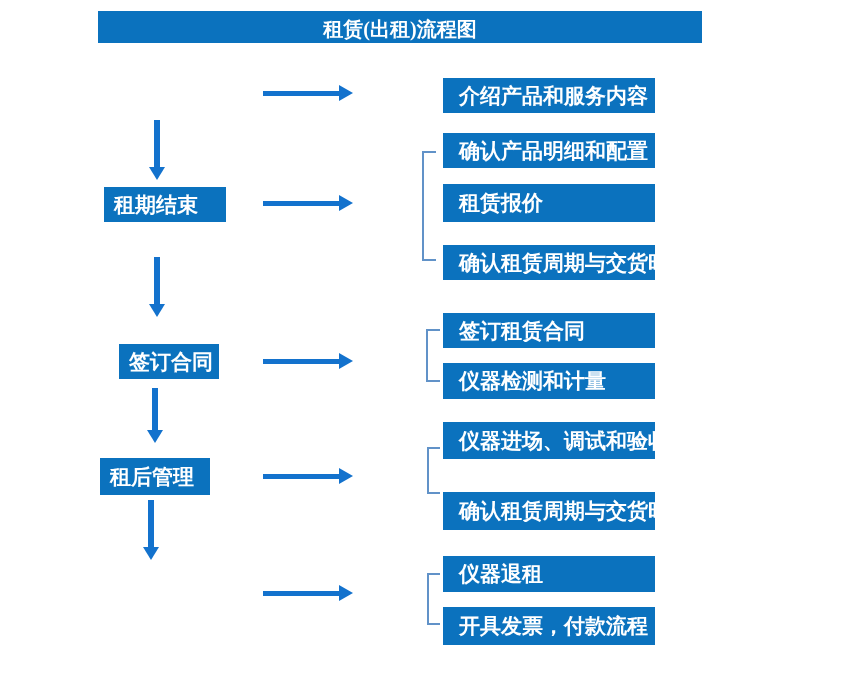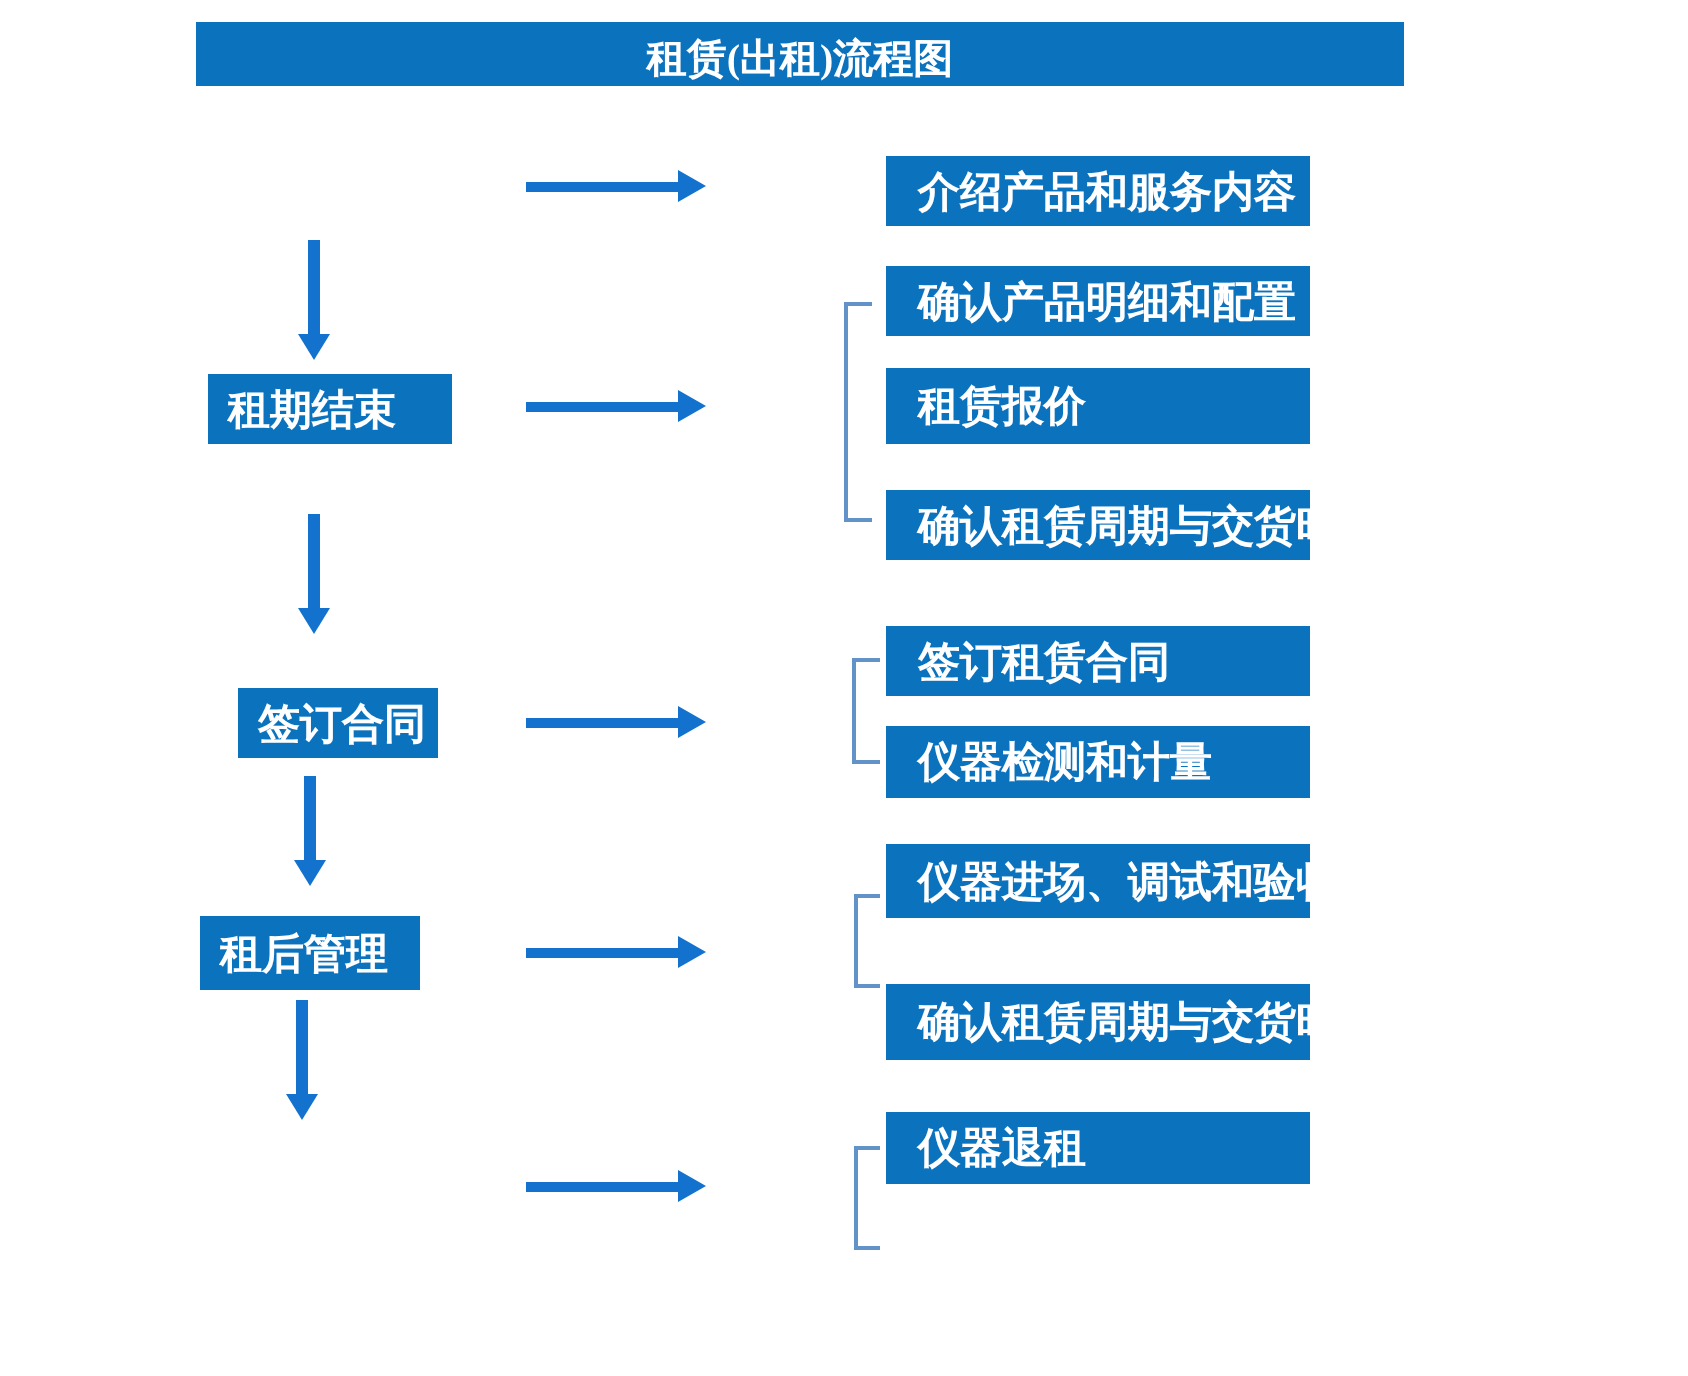--- a/index.html
+++ b/index.html
@@ -90,14 +90,15 @@
 
   <div class="bluebox detail" style="top:78px;height:35px">介绍产品和服务内容</div>
   <div class="bluebox detail" style="top:133px;height:35px">确认产品明细和配置</div>
   <div class="bluebox detail" style="top:245px;height:35px">确认租赁周期与交货时间</div>
   <div class="bluebox detail" style="top:184px;height:38px">租赁报价</div>
   <div class="bluebox detail" style="top:313px;height:35px">签订租赁合同</div>
   <div class="bluebox detail" style="top:363px;height:36px">仪器检测和计量</div>
   <div class="bluebox detail" style="top:422px;height:37px">仪器进场、调试和验收</div>
   <div class="bluebox detail" style="top:492px;height:38px">确认租赁周期与交货时间</div>
   <div class="bluebox detail" style="top:556px;height:36px">仪器退租</div>
+  <div class="bluebox detail" style="top:607px;height:38px">开具发票，付款流程</div>
 
 </div>
 
 </body></html>

